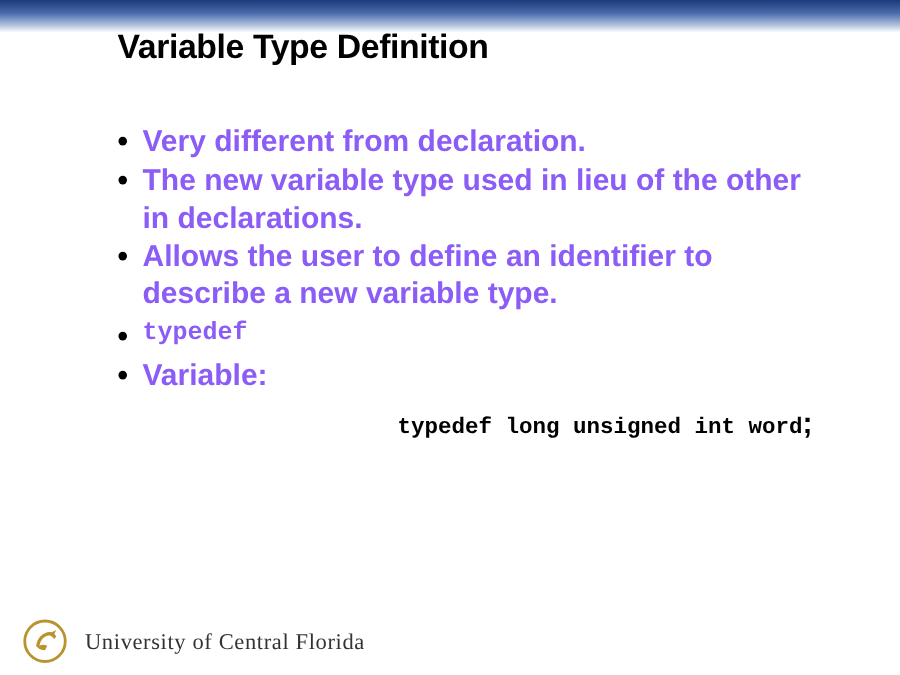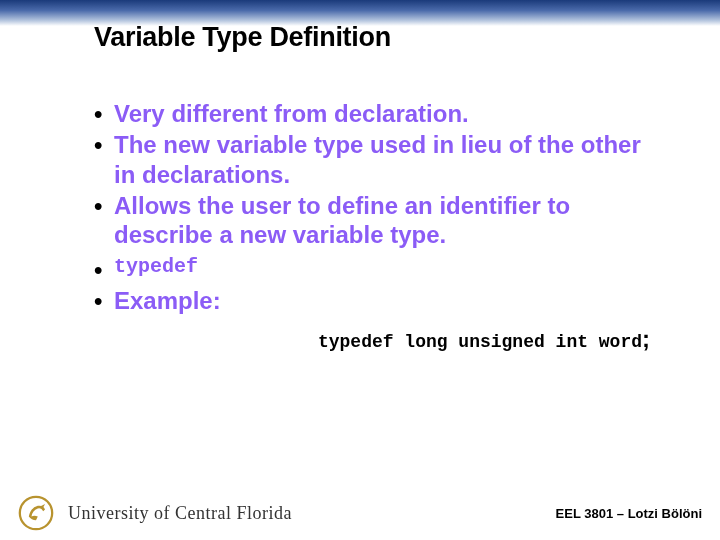--- a/index.html
+++ b/index.html
@@ -115,33 +115,32 @@
 <div class="top-accent"></div>
 
 <div class="slide">
   <h1 class="title">Variable Type Definition</h1>
 
   <ul class="bullets">
     <li>Very different from declaration.</li>
     <li>The new variable type used in lieu of the other in declarations.</li>
     <li>Allows the user to define an identifier to describe a new variable type.</li>
     <li class="code-item">typedef</li>
-    <li>Example:</li>
+    <li>Variable:</li>
   </ul>
 
   <div class="example-code">
     <span>typedef long unsigned int word</span><span class="semi">;</span>
   </div>
 </div>
 
 <div class="footer">
   <div class="logo-block">
     <div class="pegasus">
       <svg viewBox="0 0 40 40">
         <circle cx="20" cy="20" r="18" fill="none" stroke="#b8932f" stroke-width="2.5"></circle>
         <path d="M12 24 Q14 14 22 12 Q28 11 30 16 L28 18 Q26 14 22 15 Q16 17 15 24 Q18 22 22 24 L20 28 Q15 28 12 24 Z" fill="#b8932f"></path>
         <path d="M24 13 L30 10 L28 14 Z" fill="#b8932f"></path>
       </svg>
     </div>
     <div class="univ-name">University of Central Florida</div>
   </div>
-  <div class="course-tag">EEL 3801 – Lotzi Bölöni</div>
 </div>
 
 </body></html>

